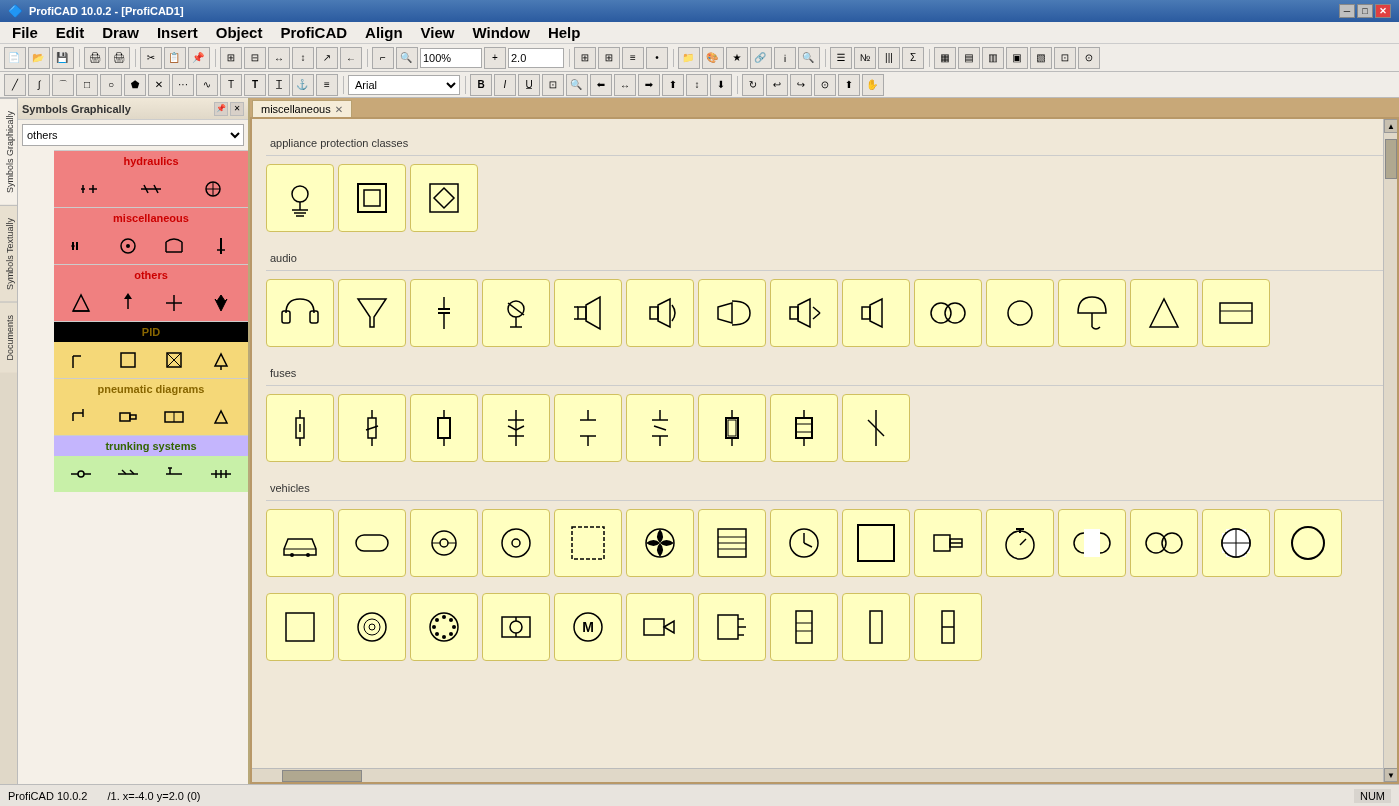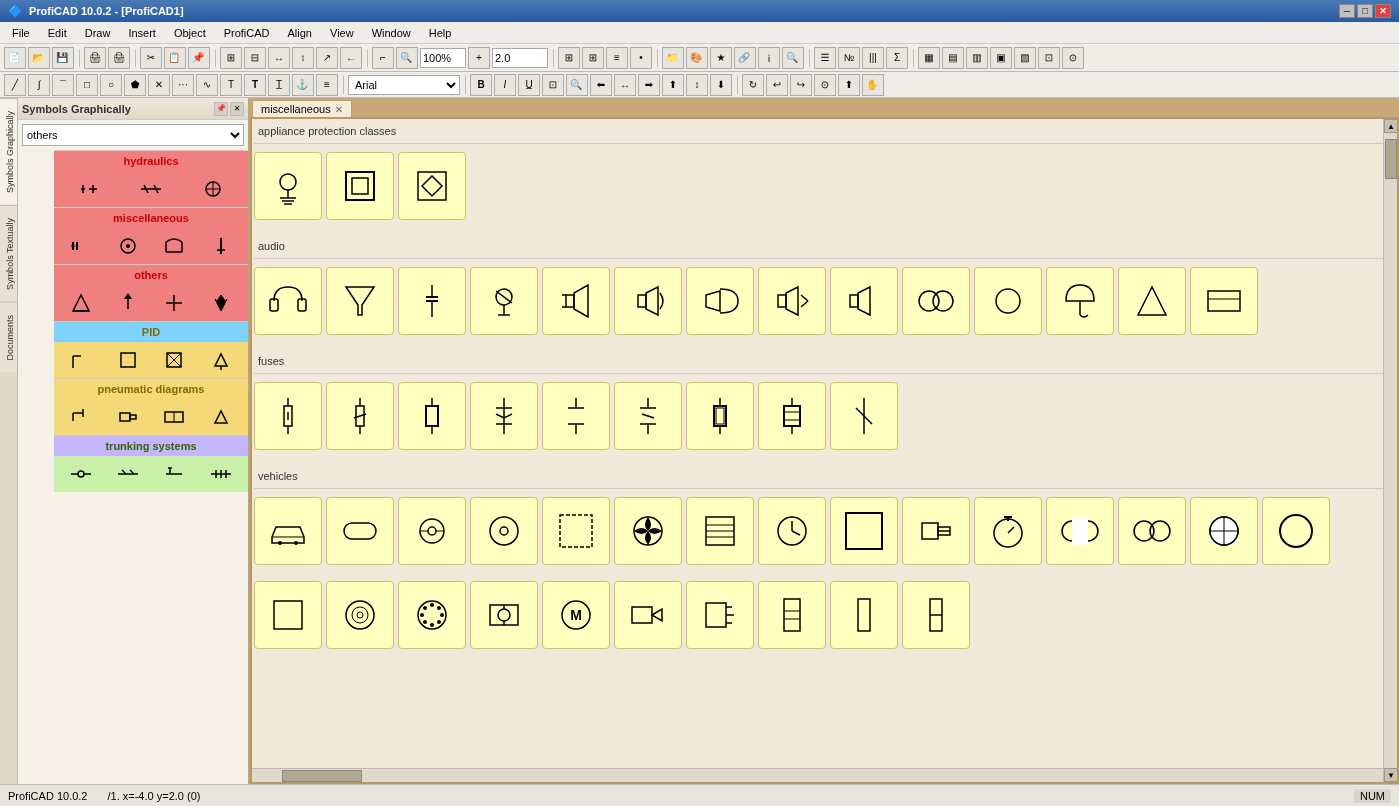--- a/index.html
+++ b/index.html
@@ -36,21 +36,22 @@
       height: 22px;
       display: flex;
       align-items: center;
       padding: 0 4px;
       border-bottom: 1px solid #ccc;
       gap: 2px;
     }
     .menu-item {
       padding: 2px 8px;
       cursor: pointer;
-      font-size: 11px;
+      font-size: 15px;
+      font-weight: bold;
     }
 
     
     .toolbar-row {
       background: #f0ede8;
       height: 28px;
       display: flex;
       align-items: center;
       padding: 2px 4px;
       border-bottom: 1px solid #bbb;
@@ -68,21 +69,21 @@
     }
     .tb-separator { width: 6px; height: 22px; display: flex; align-items: center; justify-content: center; }
     .tb-separator::after { content: ''; width: 1px; height: 18px; background: #bbb; display: block; }
     .tb-combo {
       height: 20px;
       border: 1px solid #aaa;
       background: white;
       font-size: 11px;
       padding: 0 2px;
     }
-    .zoom-combo { width: 46px; }
+    .zoom-combo { width: 62px; }
     .val-combo { width: 56px; }
 
     
     .draw-toolbar {
       background: #f0ede8;
       height: 26px;
       display: flex;
       align-items: center;
       padding: 2px 4px;
       border-bottom: 1px solid #bbb;
@@ -146,21 +147,21 @@
     }
     .canvas-inner {
       width: 100%;
       height: 100%;
       overflow: auto;
       background: #f0e8d8;
     }
 
     
     .symbol-grid {
-      padding: 2px;
+      padding: 14px;
       min-height: 100%;
     }
 
     .sym-section-title {
       font-size: 11px;
       color: #333;
       padding: 4px 0 6px 4px;
       border-bottom: 1px solid #ccc;
       margin-bottom: 8px;
     }
@@ -558,21 +559,21 @@
               </div>
               <div class="cs-icon">
                 <svg width="24" height="24" viewBox="0 0 24 24">
                     <path d="M12 4 L8 10 L6 8 L12 20 L18 8 L16 10 Z" fill="black" stroke="black" stroke-width="1"></path>
                   </svg>
               </div>
             </div>
           </div>
 
           <div class="cat-section">
-            <div class="cat-header" style="background:#7dd3fc;color:#886600;">PID</div>
+            <div class="cat-header" style="background:#000000;color:#886600;">PID</div>
             <div class="cat-symbols" style="background:#f5d878;">
               <div class="cs-icon">
                 <svg width="24" height="24" viewBox="0 0 24 24">
                     <line x1="4" y1="20" x2="4" y2="8" stroke="black" stroke-width="1.5"></line>
                     <line x1="4" y1="8" x2="12" y2="8" stroke="black" stroke-width="1.5"></line>
                   </svg>
               </div>
               <div class="cs-icon">
                 <svg width="24" height="24" viewBox="0 0 24 24">
                     <rect x="5" y="5" width="14" height="14" fill="none" stroke="black" stroke-width="1.5"></rect>

